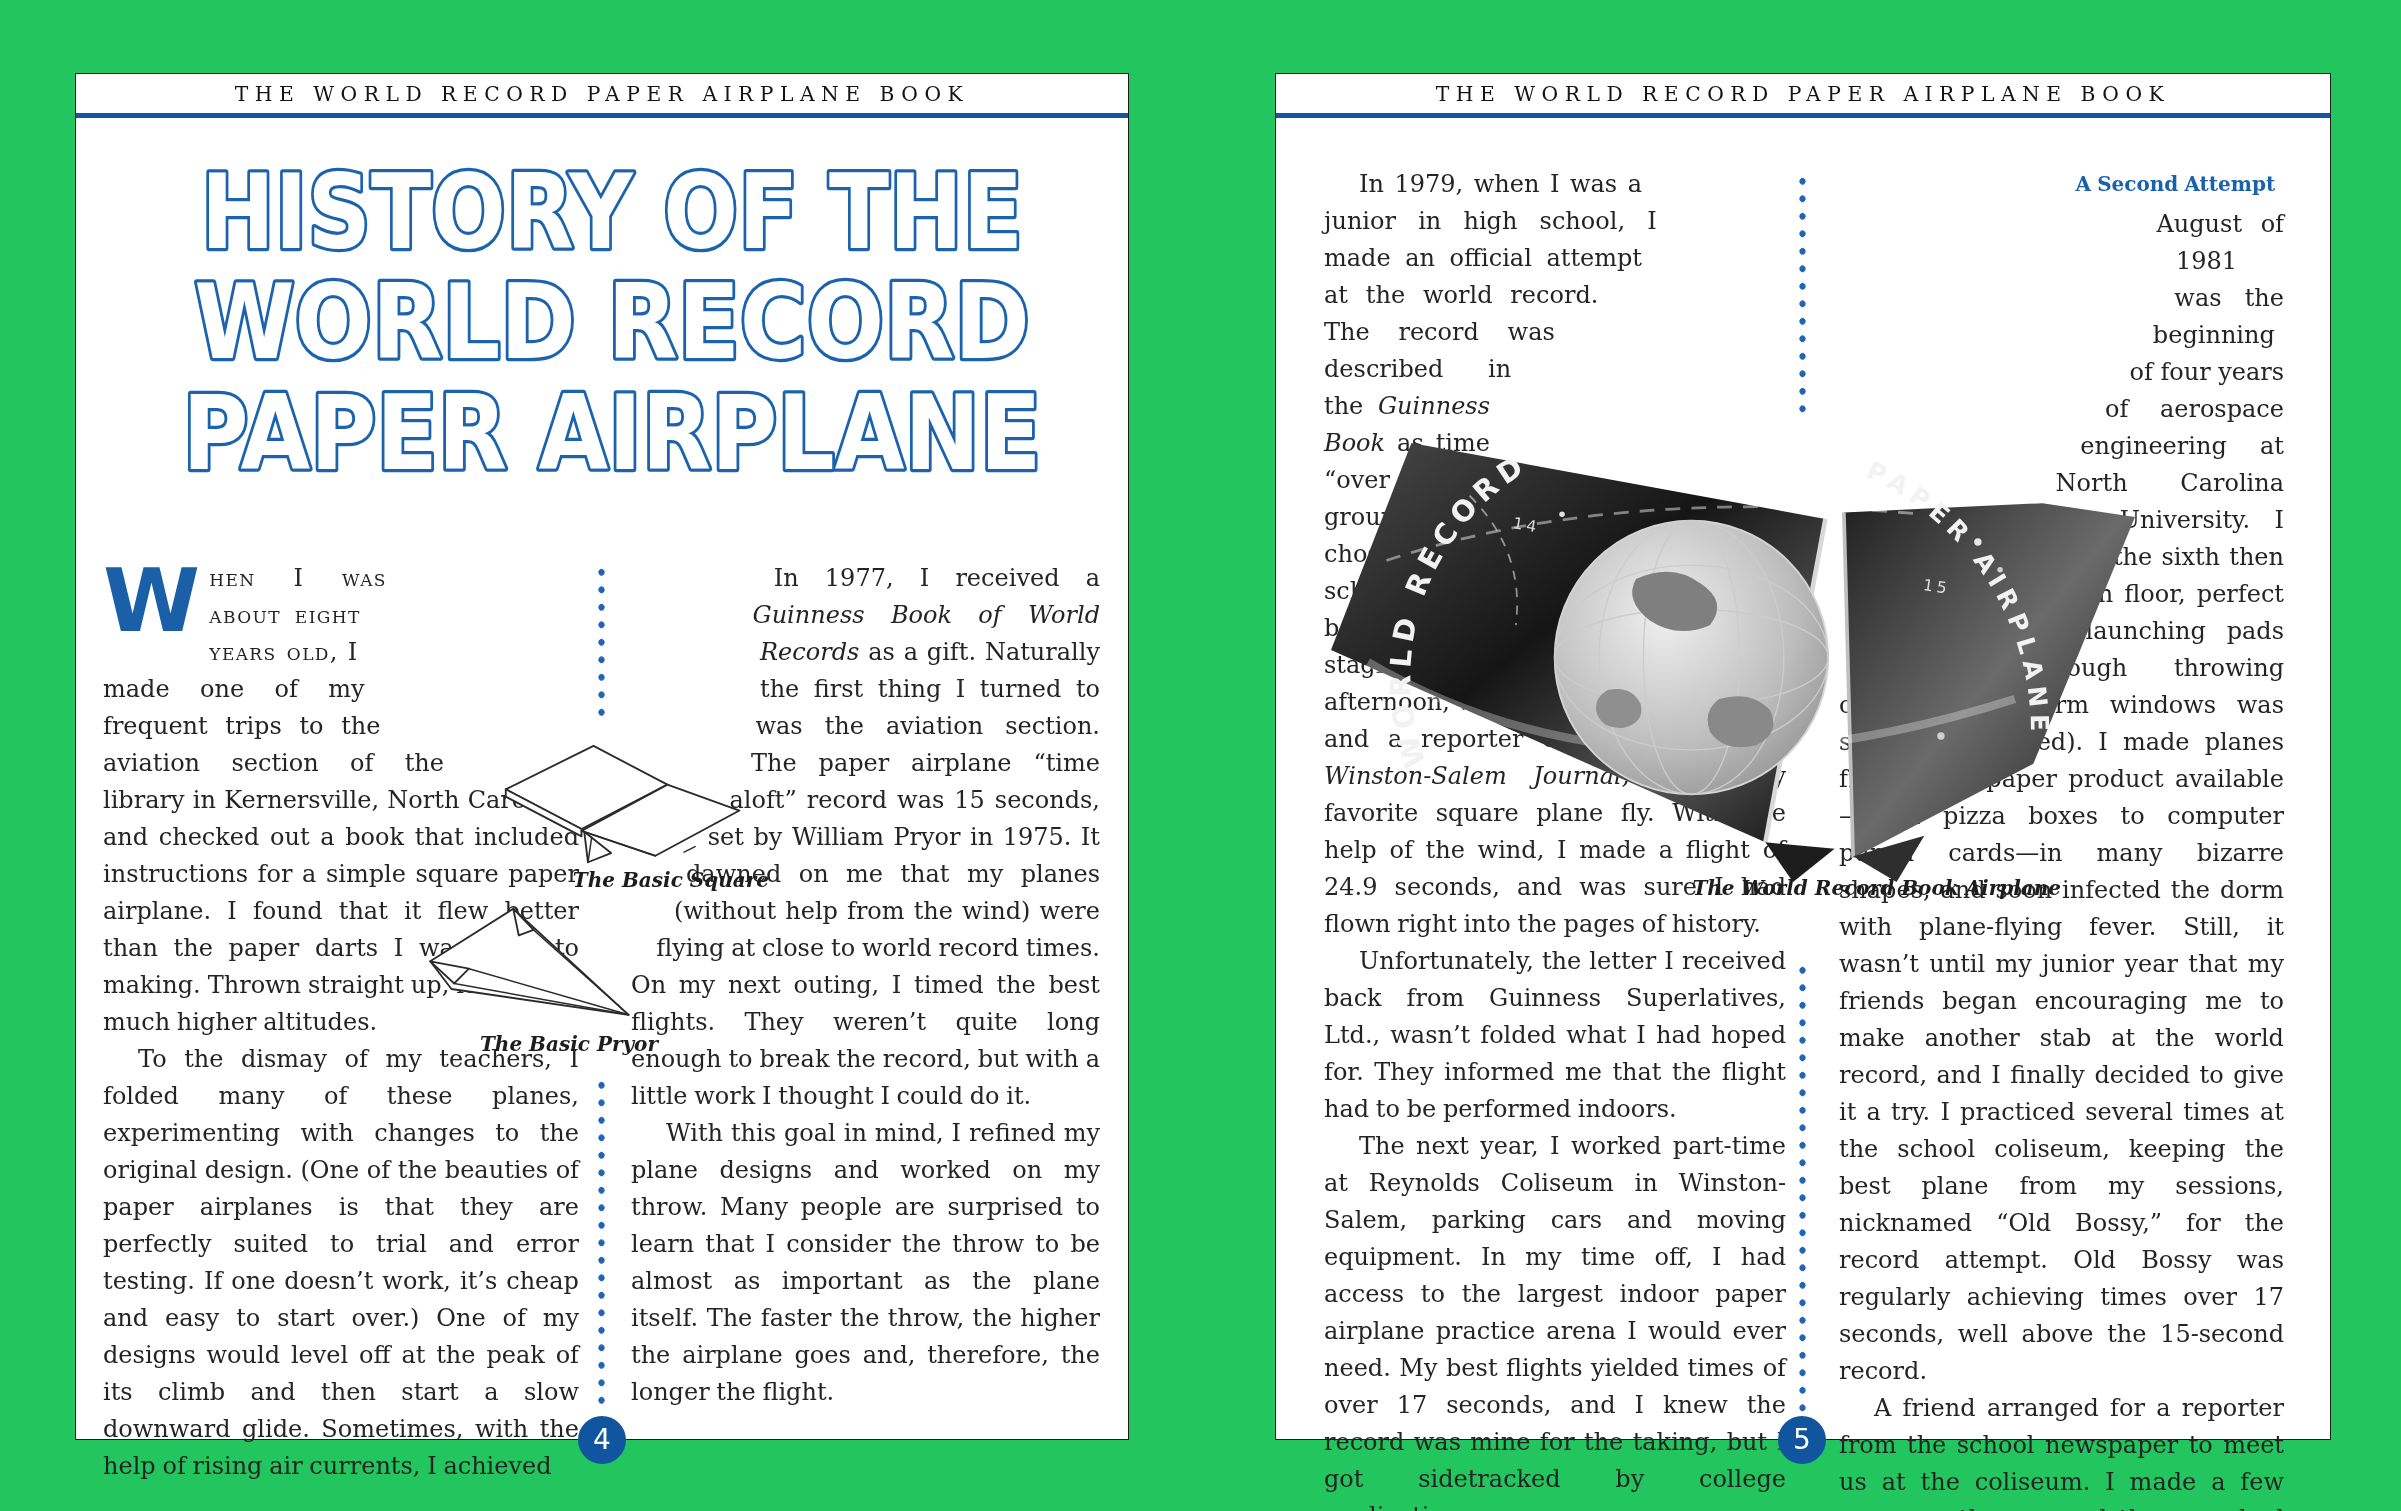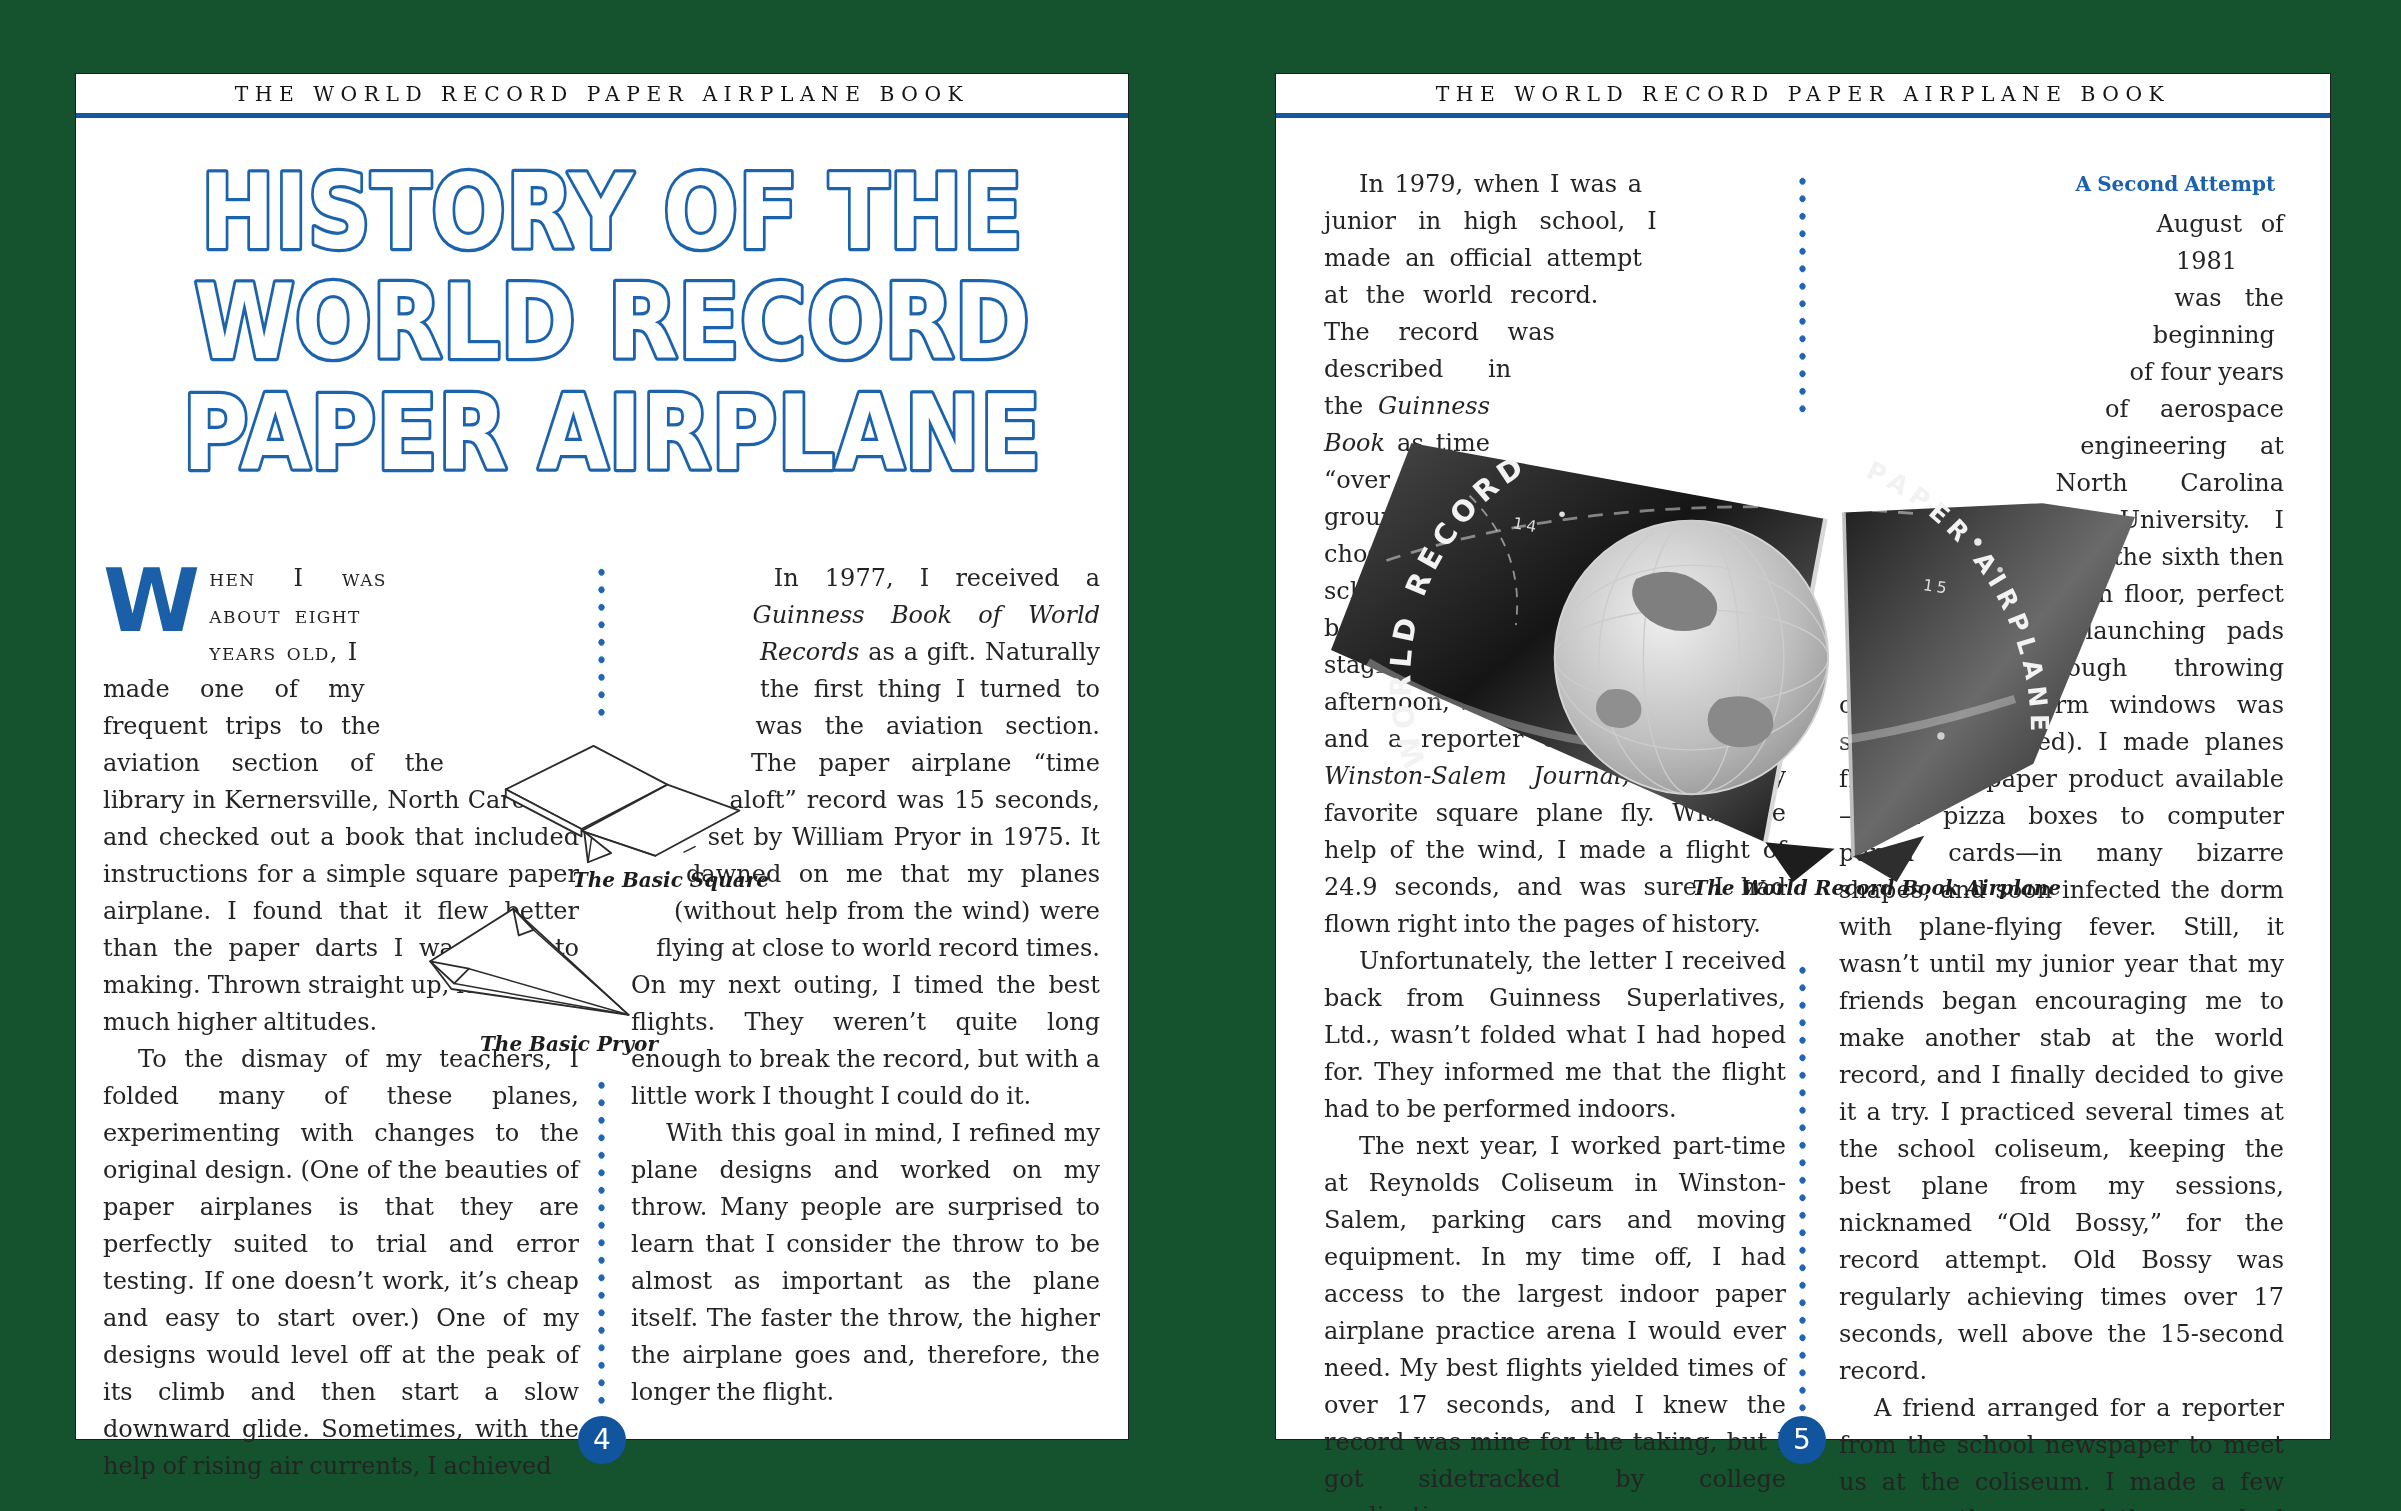--- a/index.html
+++ b/index.html
@@ -1,16 +1,16 @@
 <!DOCTYPE html>
 <html style="font-size:14.8px"><head>
 <meta charset="utf-8">
 <style>
   html,body{margin:0;padding:0;background:#ffffff;}
-  .spread{position:relative;width:2401px;height:1512px;background:#14532d;overflow:hidden;
+  .spread{position:relative;width:2401px;height:1512px;background:#22c55e;overflow:hidden;
           font-family:"DejaVu Serif",serif;}
   .page{position:absolute;top:73px;height:1365px;background:#fff;border:1.8px solid #1c1c1c;}
   .page-left{left:75px;width:1052px;}
   .page-right{left:1275px;width:1054px;}
 
   .running-head{position:absolute;top:8.3px;left:0;right:0;text-align:center;
     font-family:"DejaVu Serif",serif;font-size:20.3px;letter-spacing:6.5px;color:#141414;white-space:nowrap;}
   .blue-rule{position:absolute;top:39px;left:0;right:0;height:4.6px;background:#1456a4;}
 
   .title-svg{position:absolute;left:102px;top:81px;}

